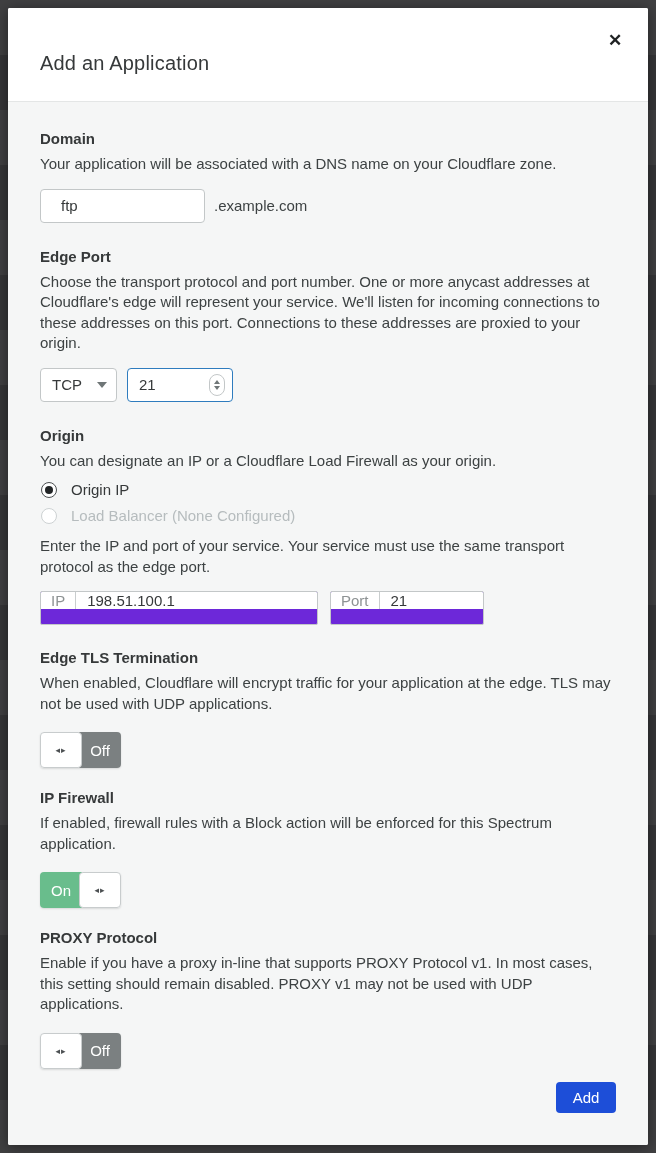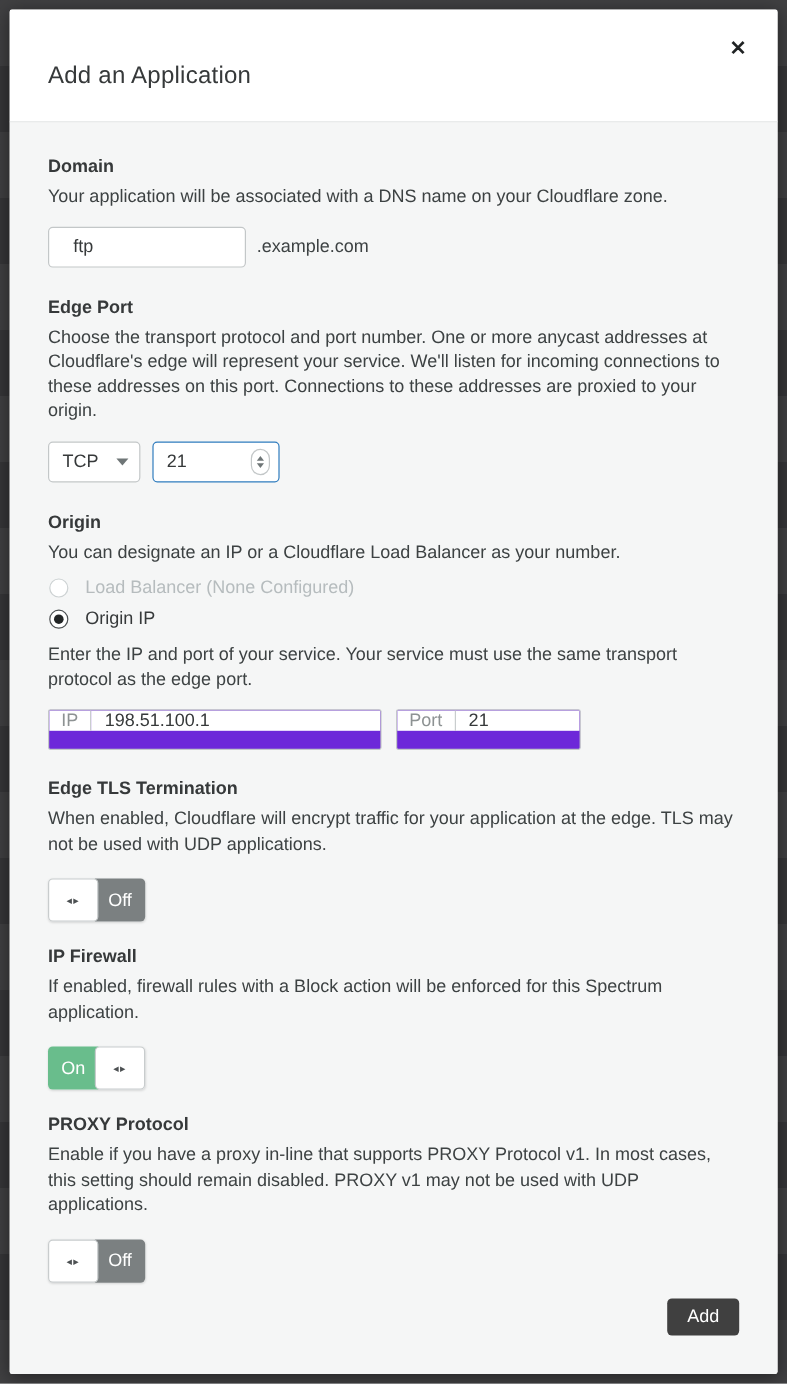--- a/index.html
+++ b/index.html
@@ -198,21 +198,21 @@
   }
   .seg.state-on {
     background: #69bd8c; color: #fff;
     border-radius: 4px 0 0 4px;
     margin-right: -3px;
   }
   
   .add-row { margin-top: auto; text-align: right; }
   .add-btn {
     min-width: 60px; height: 31px;
-    background: #404040; color: #fff;
+    background: #1d4ed8; color: #fff;
     border: none; border-radius: 4px;
     font-family: "Liberation Sans", sans-serif;
     font-size: 15px;
     padding: 0 0;
     cursor: pointer;
   }
 </style>
 </head>
 <body>
 
@@ -249,29 +249,29 @@
           <span class="stepper">
             <span class="tri-up"></span>
             <span class="tri-down"></span>
           </span>
         </div>
       </div>
     </div>
 
     <div class="section" style="margin-bottom:24px">
       <h3>Origin</h3>
-      <p style="margin-bottom:10px">You can designate an IP or a Cloudflare Load Balancer as your number.</p>
-
+      <p style="margin-bottom:10px">You can designate an IP or a Cloudflare Load Firewall as your origin.</p>
+
+      <div class="radio-row">
+        <span class="radio-circle checked"></span>
+        <span class="radio-label">Origin IP</span>
+      </div>
       <div class="radio-row disabled">
         <span class="radio-circle off"></span>
         <span class="radio-label disabled">Load Balancer (None Configured)</span>
-      </div>
-      <div class="radio-row">
-        <span class="radio-circle checked"></span>
-        <span class="radio-label">Origin IP</span>
       </div>
 
       <p style="margin-top:12px">Enter the IP and port of your service. Your service must use the same transport protocol as the edge port.</p>
 
       <div class="inline-row">
         <div class="group-input ip-group">
           <span class="group-prefix">IP</span>
           <input class="group-value" value="198.51.100.1" style="">
         </div>
         <div class="group-input port-group">

